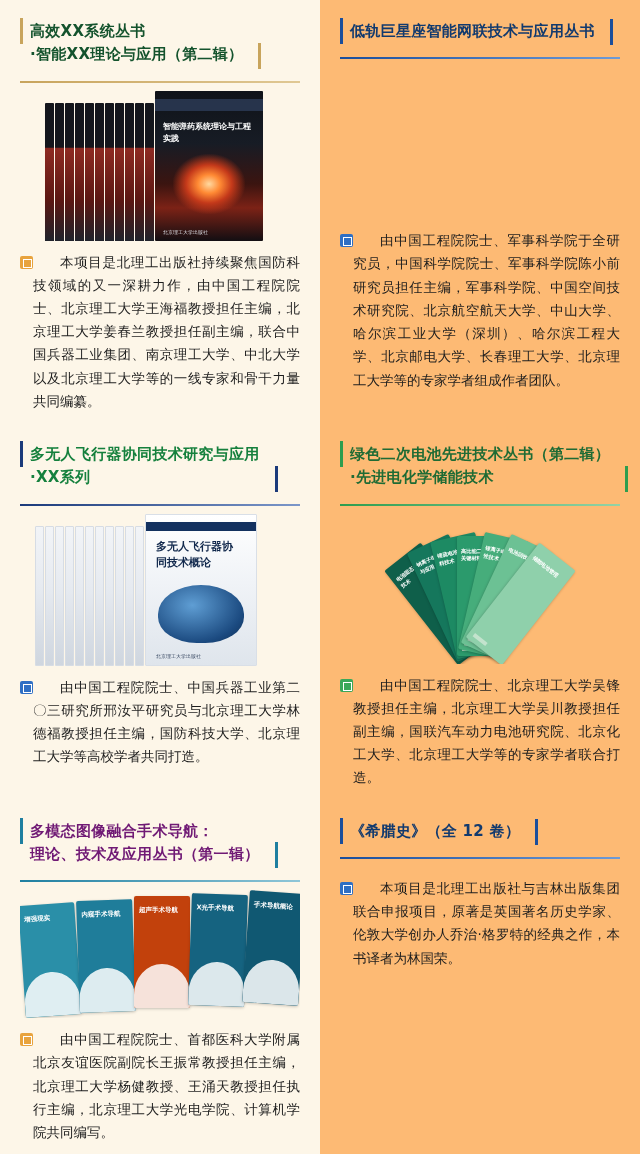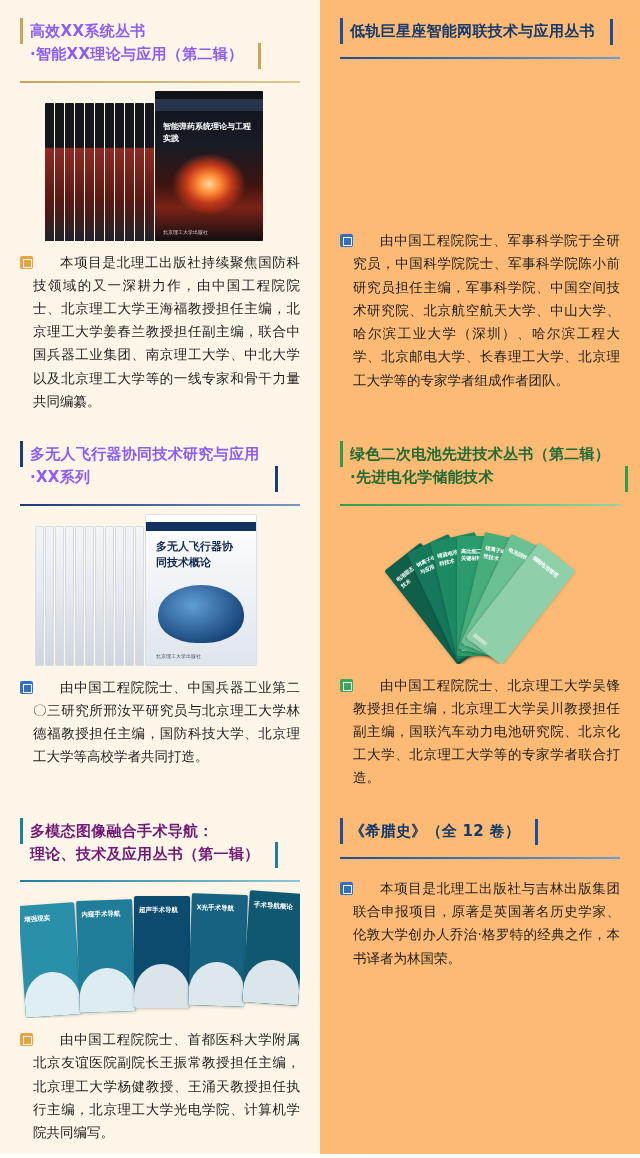--- a/index.html
+++ b/index.html
@@ -51,31 +51,31 @@
   .title-wrap::before { left: 0; top: 0; }
   .title-wrap::after { right: 0; bottom: 6px; }
 
   .title-underline {
     height: 2px;
     width: 100%;
     margin-top: 2px;
   }
 
   
-  .theme-gold .title-line { color: #8b5cf6; }
+  .theme-gold .title-line { color: #14532d; }
   .theme-gold .title-wrap::before,
   .theme-gold .title-wrap::after { background: #c8a45c; }
   .theme-gold .title-underline { background: linear-gradient(to right,#c8a45c, #e0c894); }
 
   .theme-blue .title-line { color: #123a6e; }
   .theme-blue .title-wrap::before,
   .theme-blue .title-wrap::after { background: #1b4e9b; }
   .theme-blue .title-underline { background: linear-gradient(to right,#1b4e9b,#6f9bd6); }
 
-  .theme-navy .title-line { color: #8b5cf6; }
+  .theme-navy .title-line { color: #15803d; }
   .theme-navy .title-wrap::before,
   .theme-navy .title-wrap::after { background: #1b3a7a; }
   .theme-navy .title-underline { background: linear-gradient(to right,#1b3a7a,#7c97c9); }
 
   .theme-green .title-line { color: #1f6b34; }
   .theme-green .title-wrap::before,
   .theme-green .title-wrap::after { background: #2e9d4e; }
   .theme-green .title-underline { background: linear-gradient(to right,#2e9d4e,#93d3a6); }
 
   .theme-teal .title-line { color: #701a75; }
@@ -389,21 +389,21 @@
       <div class="img-area">
         <div class="c5-wrap">
           <div class="c5-book" style="left:2px;bottom:2px;transform:rotate(-4deg);background:#2a8fa8;">
             <div class="tx">增强现实</div>
             <div class="wave"></div>
           </div>
           <div class="c5-book" style="left:58px;bottom:6px;transform:rotate(-2deg);background:#1f7d9a;">
             <div class="tx">内窥手术导航</div>
             <div class="wave"></div>
           </div>
-          <div class="c5-book" style="left:114px;bottom:10px;background:#0c4a6e;">
+          <div class="c5-book" style="left:114px;bottom:10px;background:#c2410c;">
             <div class="tx">超声手术导航</div>
             <div class="wave"></div>
           </div>
           <div class="c5-book" style="left:170px;bottom:12px;transform:rotate(2deg);background:#156380;">
             <div class="tx">X光手术导航</div>
             <div class="wave"></div>
           </div>
           <div class="c5-book" style="left:226px;bottom:14px;transform:rotate(4deg);background:#105872;">
             <div class="tx">手术导航概论</div>
             <div class="wave"></div>

